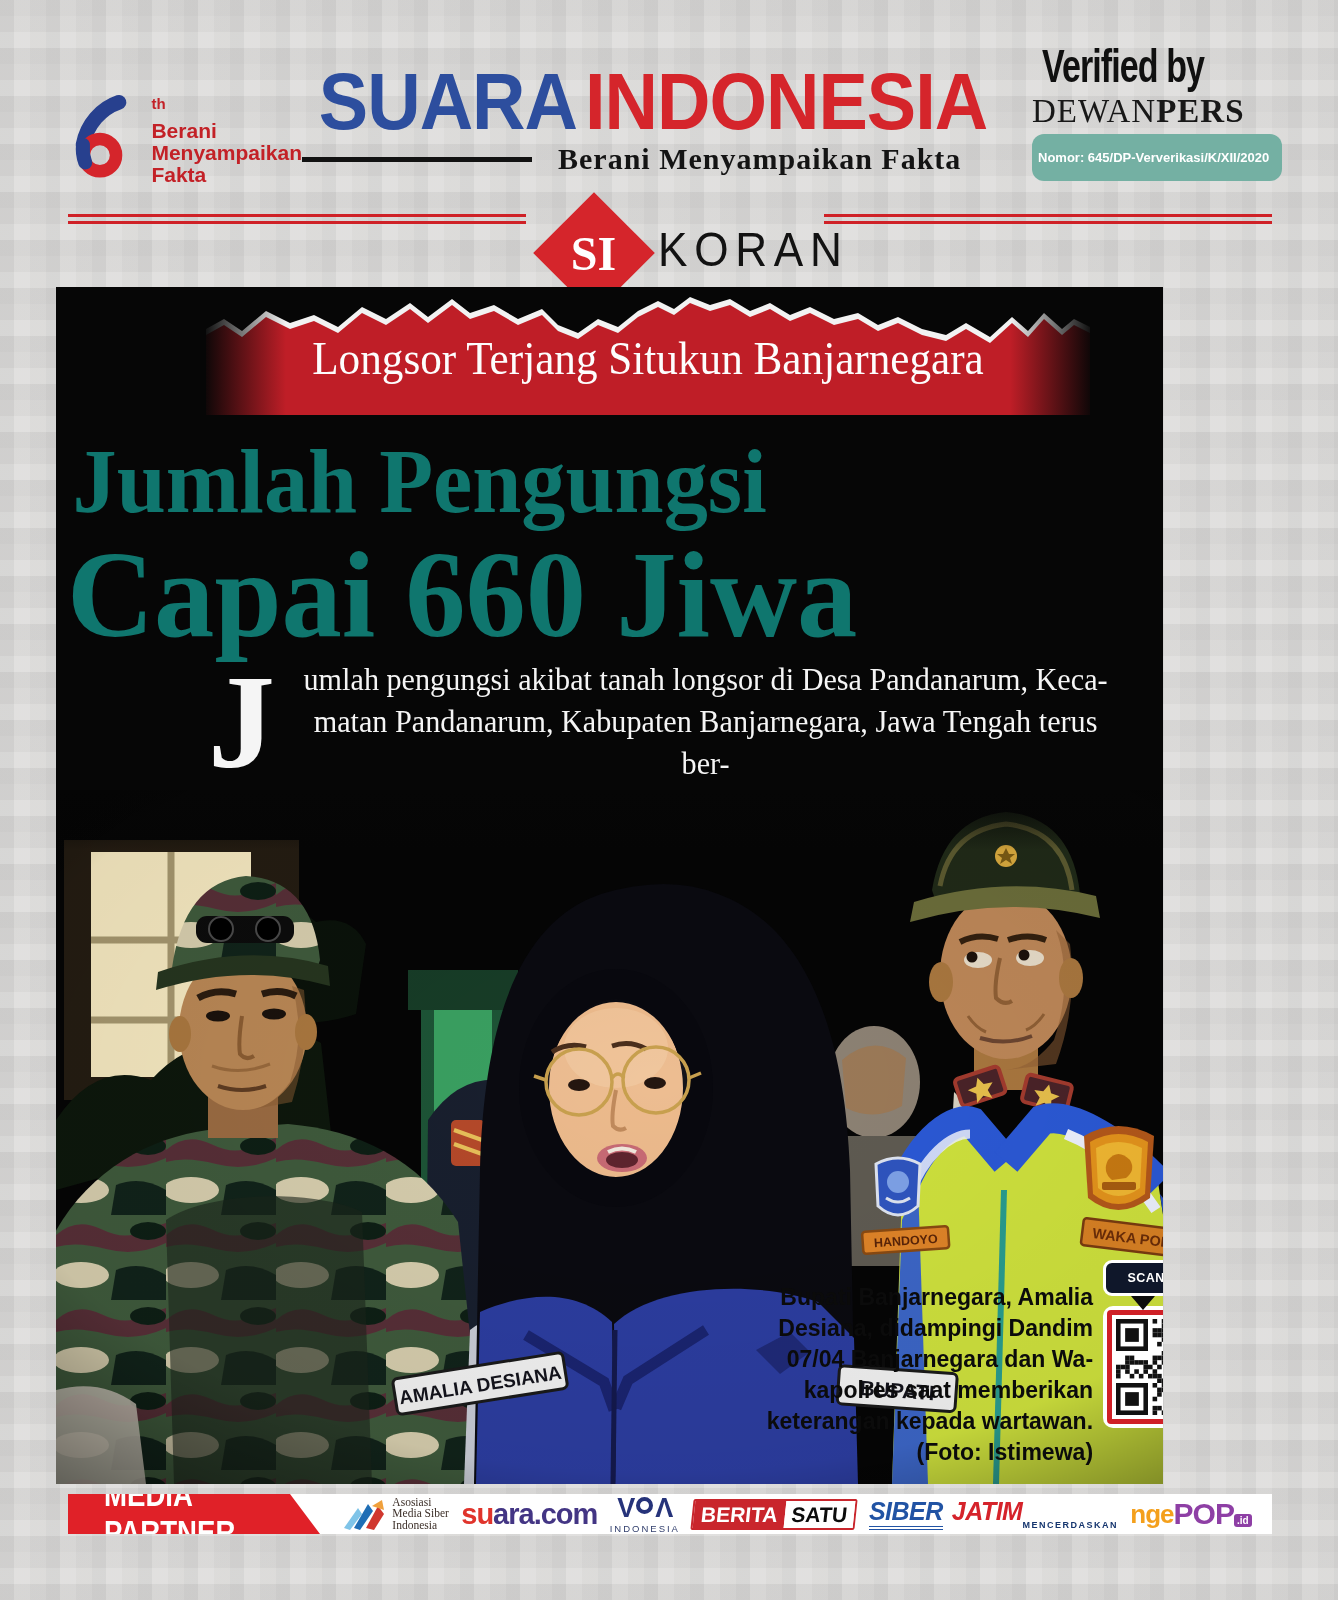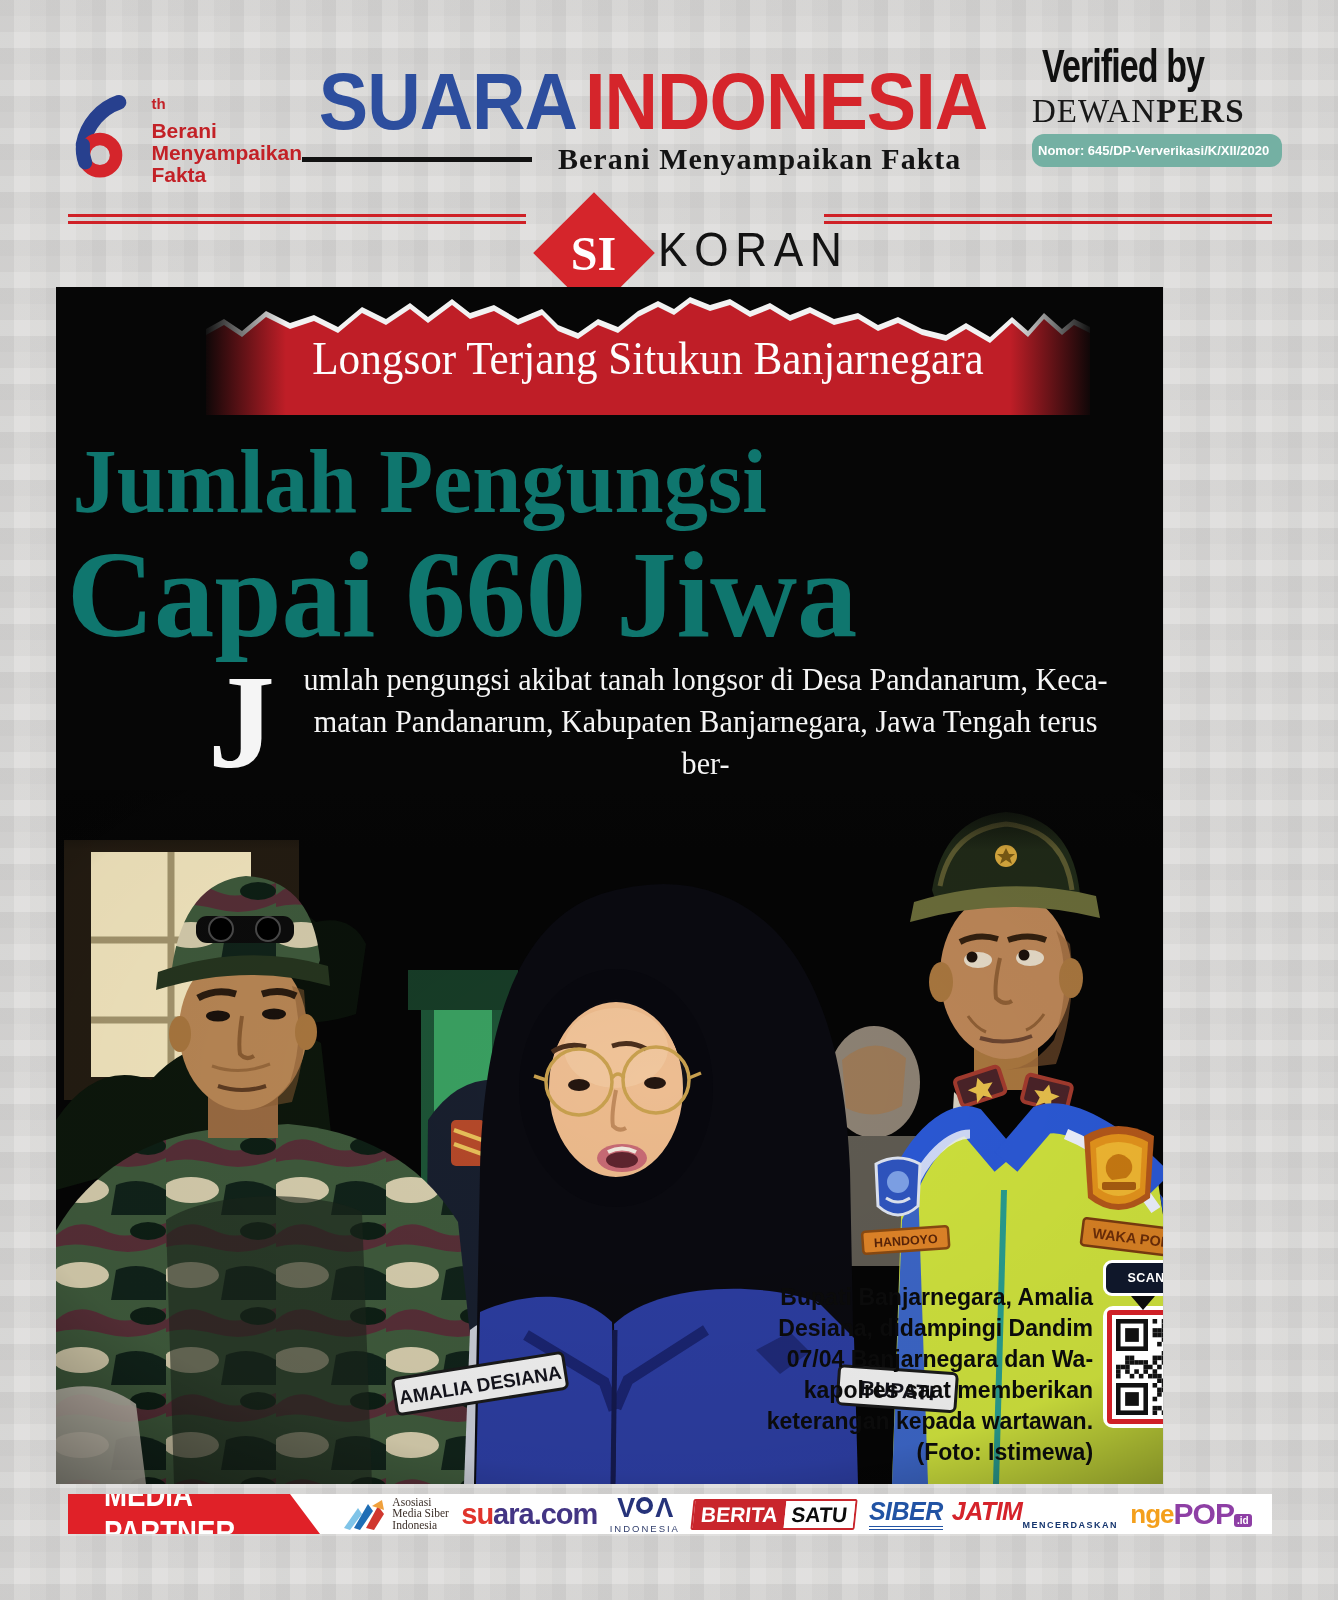--- a/index.html
+++ b/index.html
@@ -21,21 +21,21 @@
   .masthead-title .t-blue{color:#2d4e9e;}
   .masthead-title .t-red{color:#d5252b;margin-left:8px;}
   .tagline-row{left:302px;top:142px;width:706px;display:flex;align-items:center;}
   .tl-line{width:230px;height:5px;background:#121212;margin-right:26px;}
   .tagline{font-family:"Liberation Serif",serif;font-weight:bold;font-size:30px;color:#141414;letter-spacing:1px;}
   .verified{left:1032px;top:41px;width:250px;}
   .v1{font-weight:bold;font-size:37px;color:#101010;letter-spacing:-1px;transform:scale(.92,1.25);transform-origin:center top;}
   .v2{font-family:"Liberation Serif",serif;font-size:33px;color:#181818;margin-top:10px;letter-spacing:1px;}
   .v2 b{font-weight:bold;}
   .v3{margin-top:4px;background:#74b0a3;color:#fff;font-weight:bold;font-size:13px;
-     border-radius:12px;padding:9px 6px;}
+     border-radius:12px;padding:16px 6px;}
 
   
   .date-text{left:172px;top:176px;white-space:nowrap;color:#111;}
   .date-text .day{font-weight:bold;font-size:32px;letter-spacing:-1px;transform:scaleX(.94);display:inline-block;transform-origin:left;}
   .date-text .ddate{font-weight:bold;font-size:25px;margin-left:4px;letter-spacing:0;}
   .rule{height:4px;border-top:3px solid #cf2127;border-bottom:3px solid #cf2127;}
   .rule-left{left:68px;top:214px;width:458px;}
   .rule-right{left:824px;top:214px;width:448px;}
   .si-diamond{left:551px;top:210px;width:86px;height:86px;background:#d5252b;transform:rotate(45deg);
      display:flex;align-items:center;justify-content:center;}

